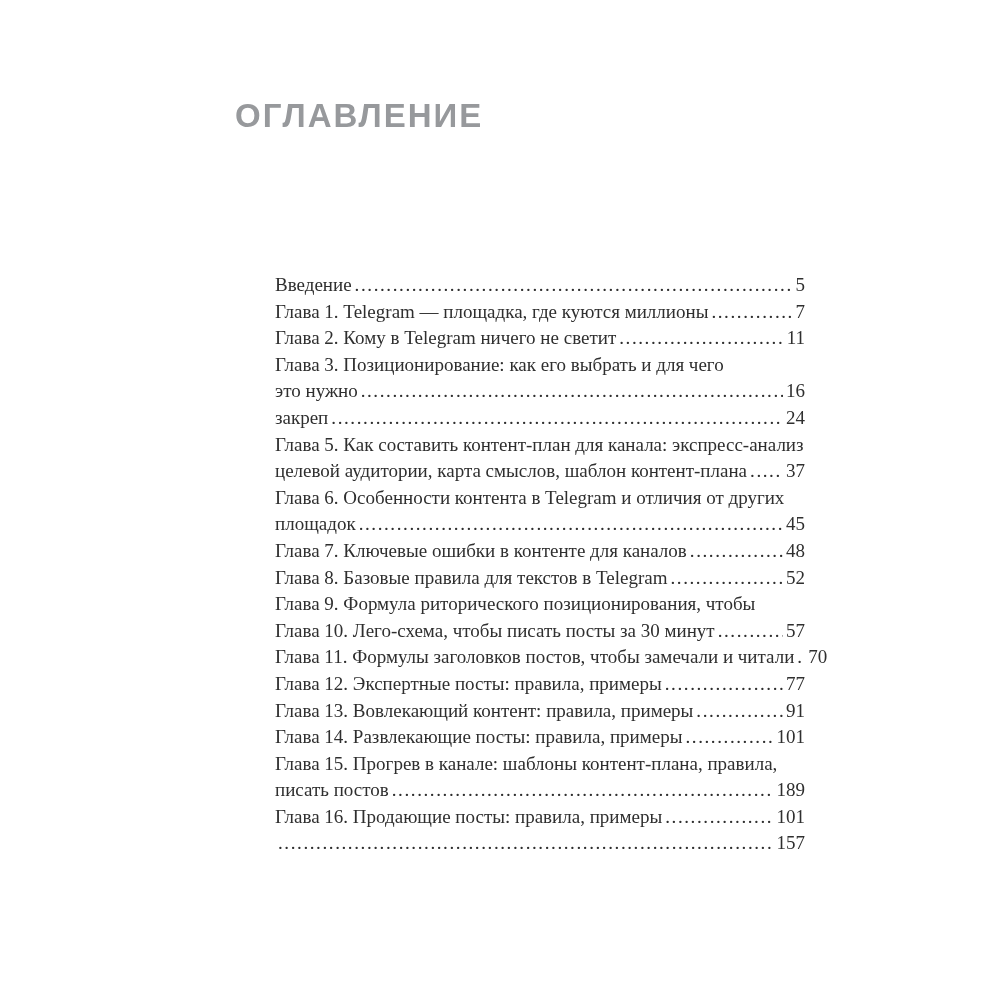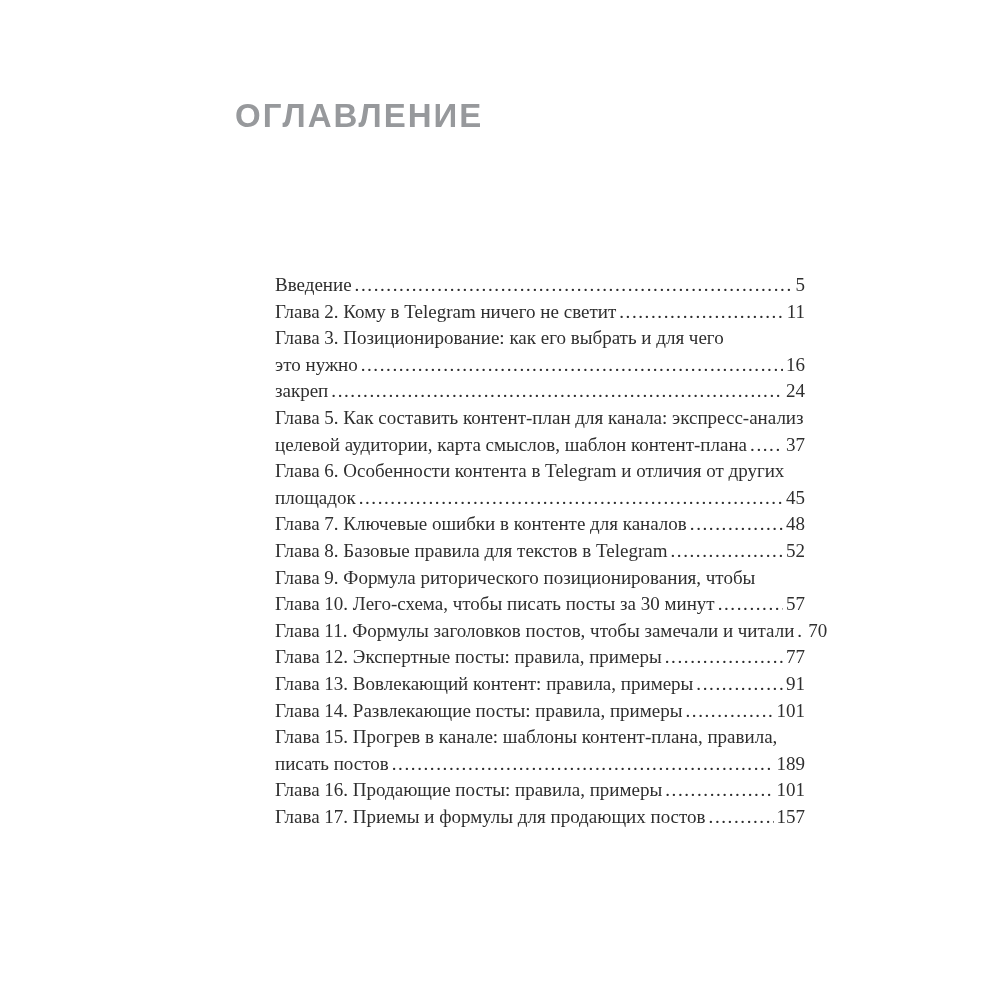--- a/index.html
+++ b/index.html
@@ -63,20 +63,25 @@
 </head>
 <body>
 
 <div class="page">
   <div class="page-title">ОГЛАВЛЕНИЕ</div>
   <div class="toc">
       <div class="toc-row">
         <span class="toc-text">Введение</span>
         <span class="toc-dots"></span>
         <span class="toc-page">5</span>
+      </div>
+      <div class="toc-row">
+        <span class="toc-text">Глава 1. Telegram — площадка, где куются миллионы</span>
+        <span class="toc-dots"></span>
+        <span class="toc-page">7</span>
       </div>
       <div class="toc-row">
         <span class="toc-text">Глава 2. Кому в Telegram ничего не светит</span>
         <span class="toc-dots"></span>
         <span class="toc-page">11</span>
       </div>
       <div class="toc-row">
         <span class="toc-text">Глава 3. Позиционирование: как его выбрать и для чего</span>
       </div>
       <div class="toc-row">
@@ -150,18 +155,17 @@
         <span class="toc-text">писать постов</span>
         <span class="toc-dots"></span>
         <span class="toc-page">189</span>
       </div>
       <div class="toc-row">
         <span class="toc-text">Глава 16. Продающие посты: правила, примеры</span>
         <span class="toc-dots"></span>
         <span class="toc-page">101</span>
       </div>
       <div class="toc-row">
-        <span class="toc-text">Глава 17. Приемы и формулы для продающих постов</span>
         <span class="toc-dots"></span>
         <span class="toc-page">157</span>
       </div>
     </div>
 </div>
 
 </body></html>

